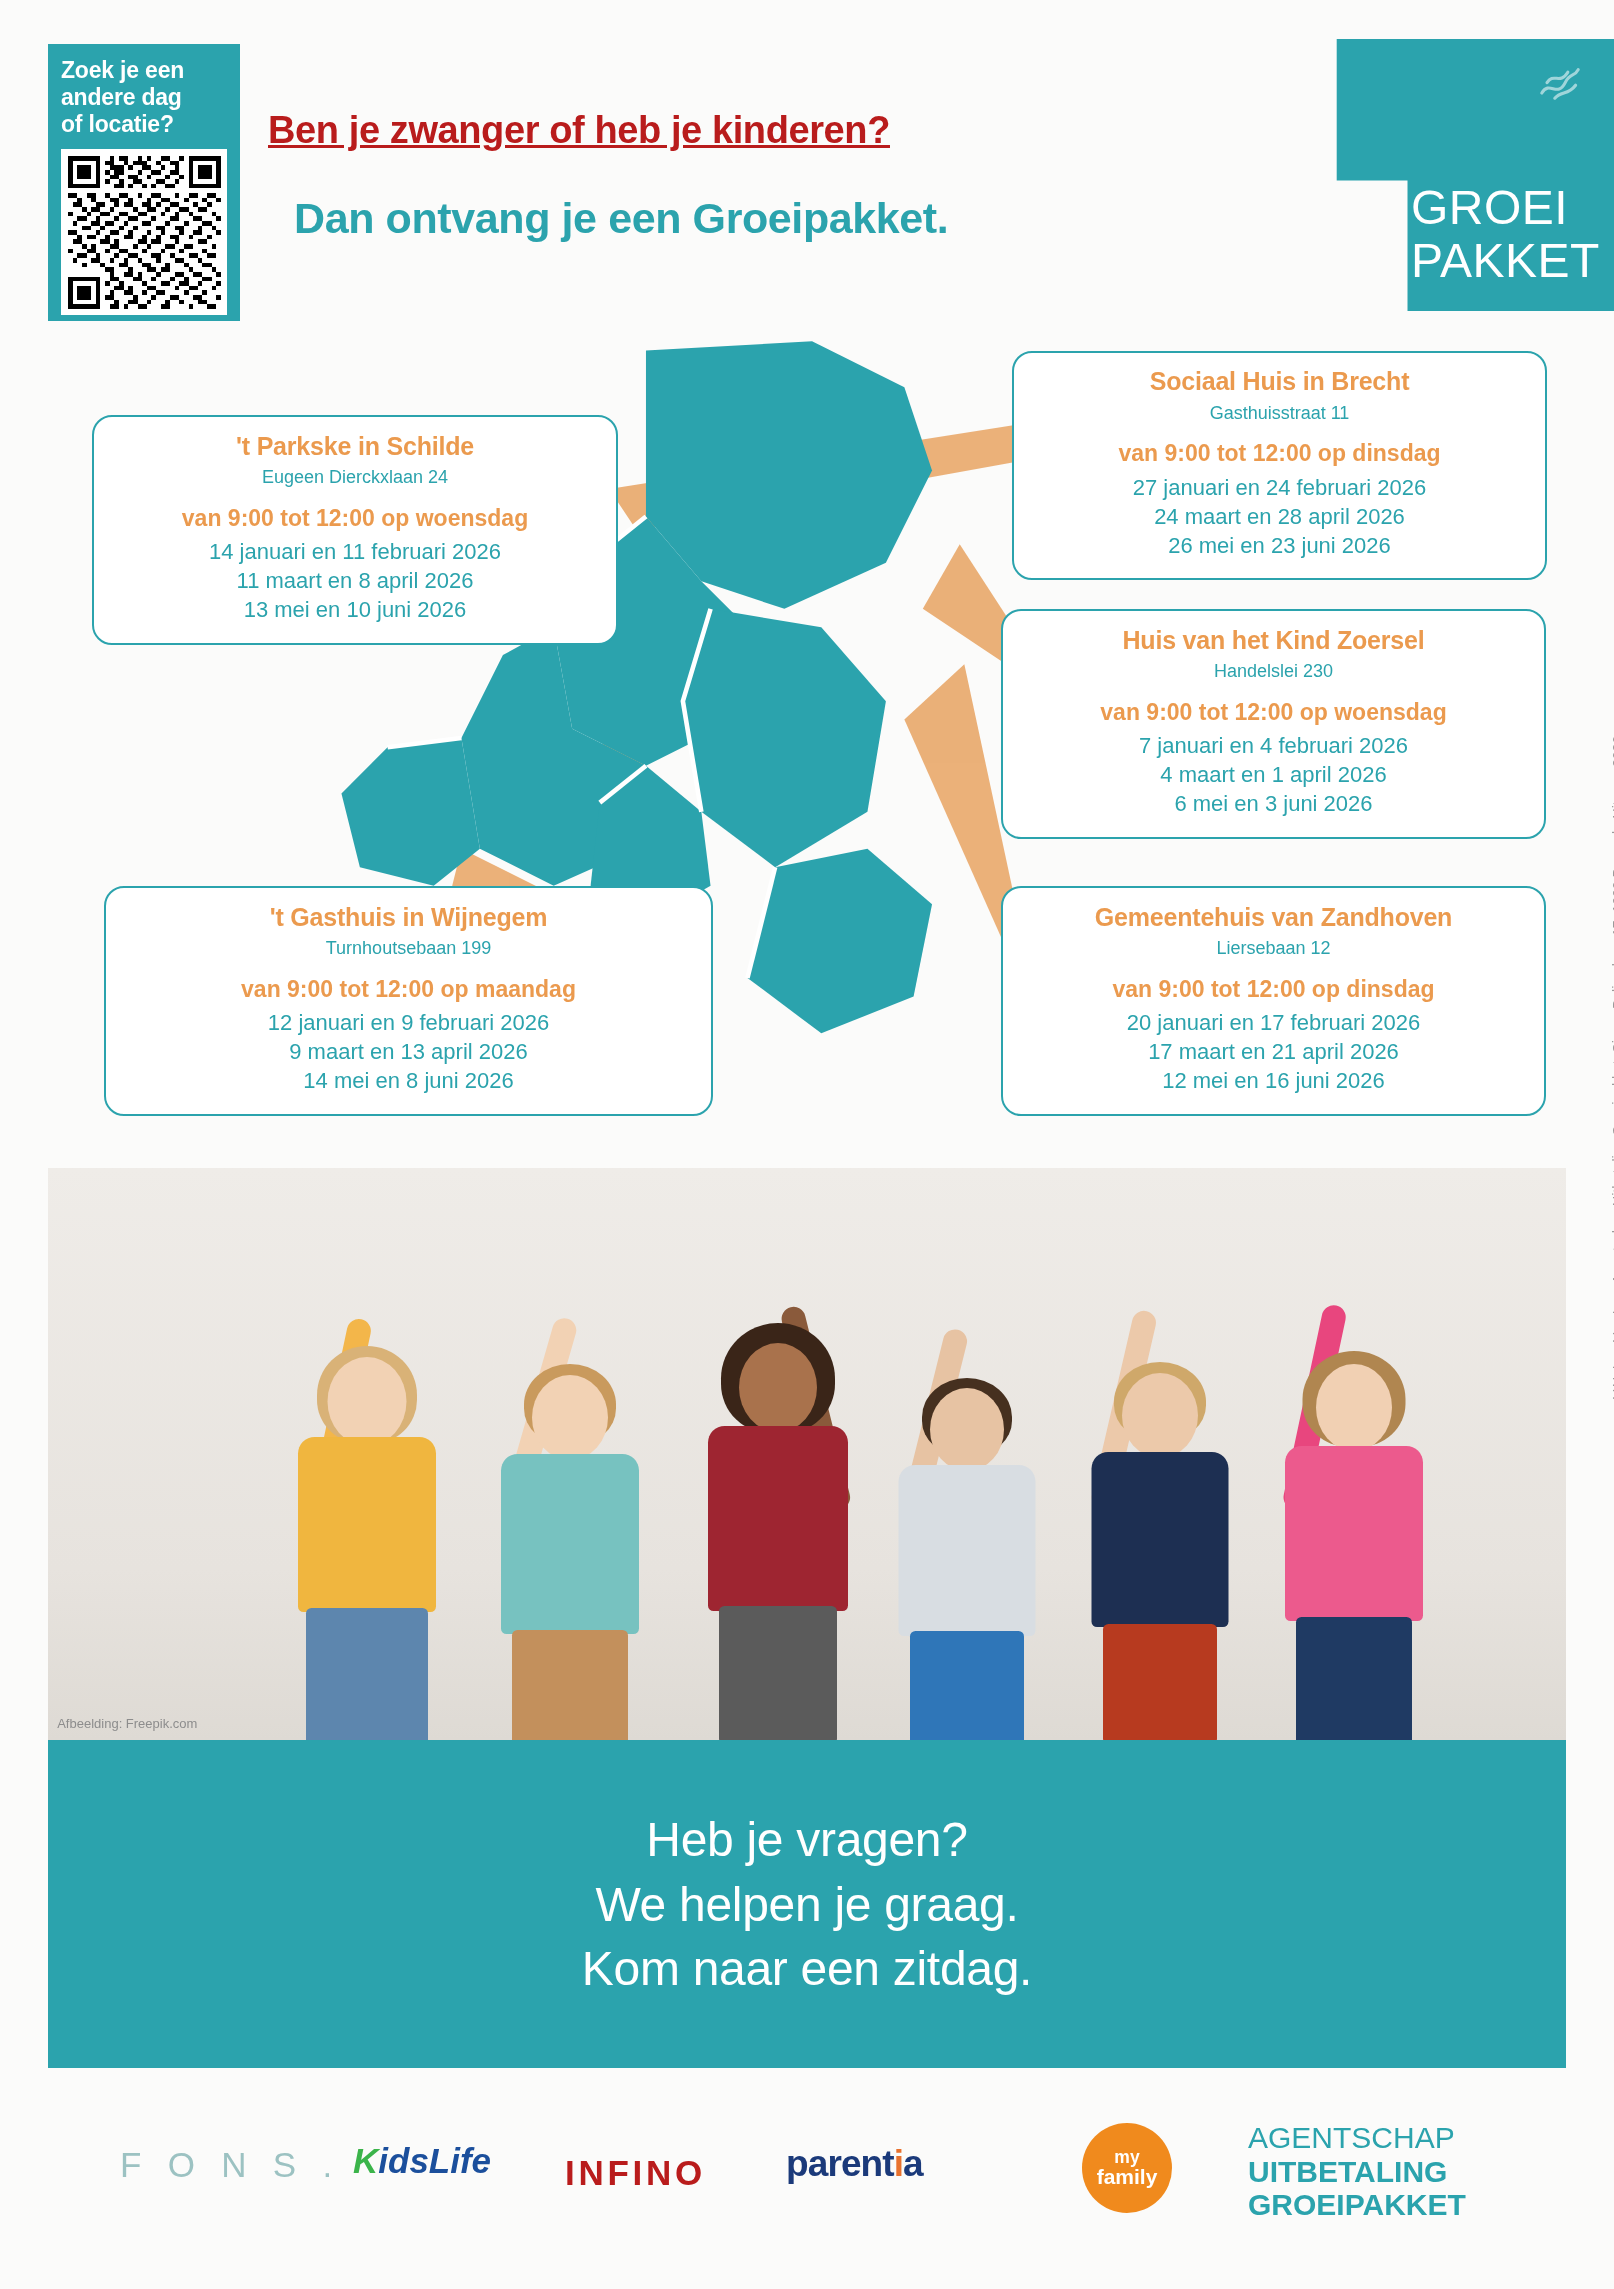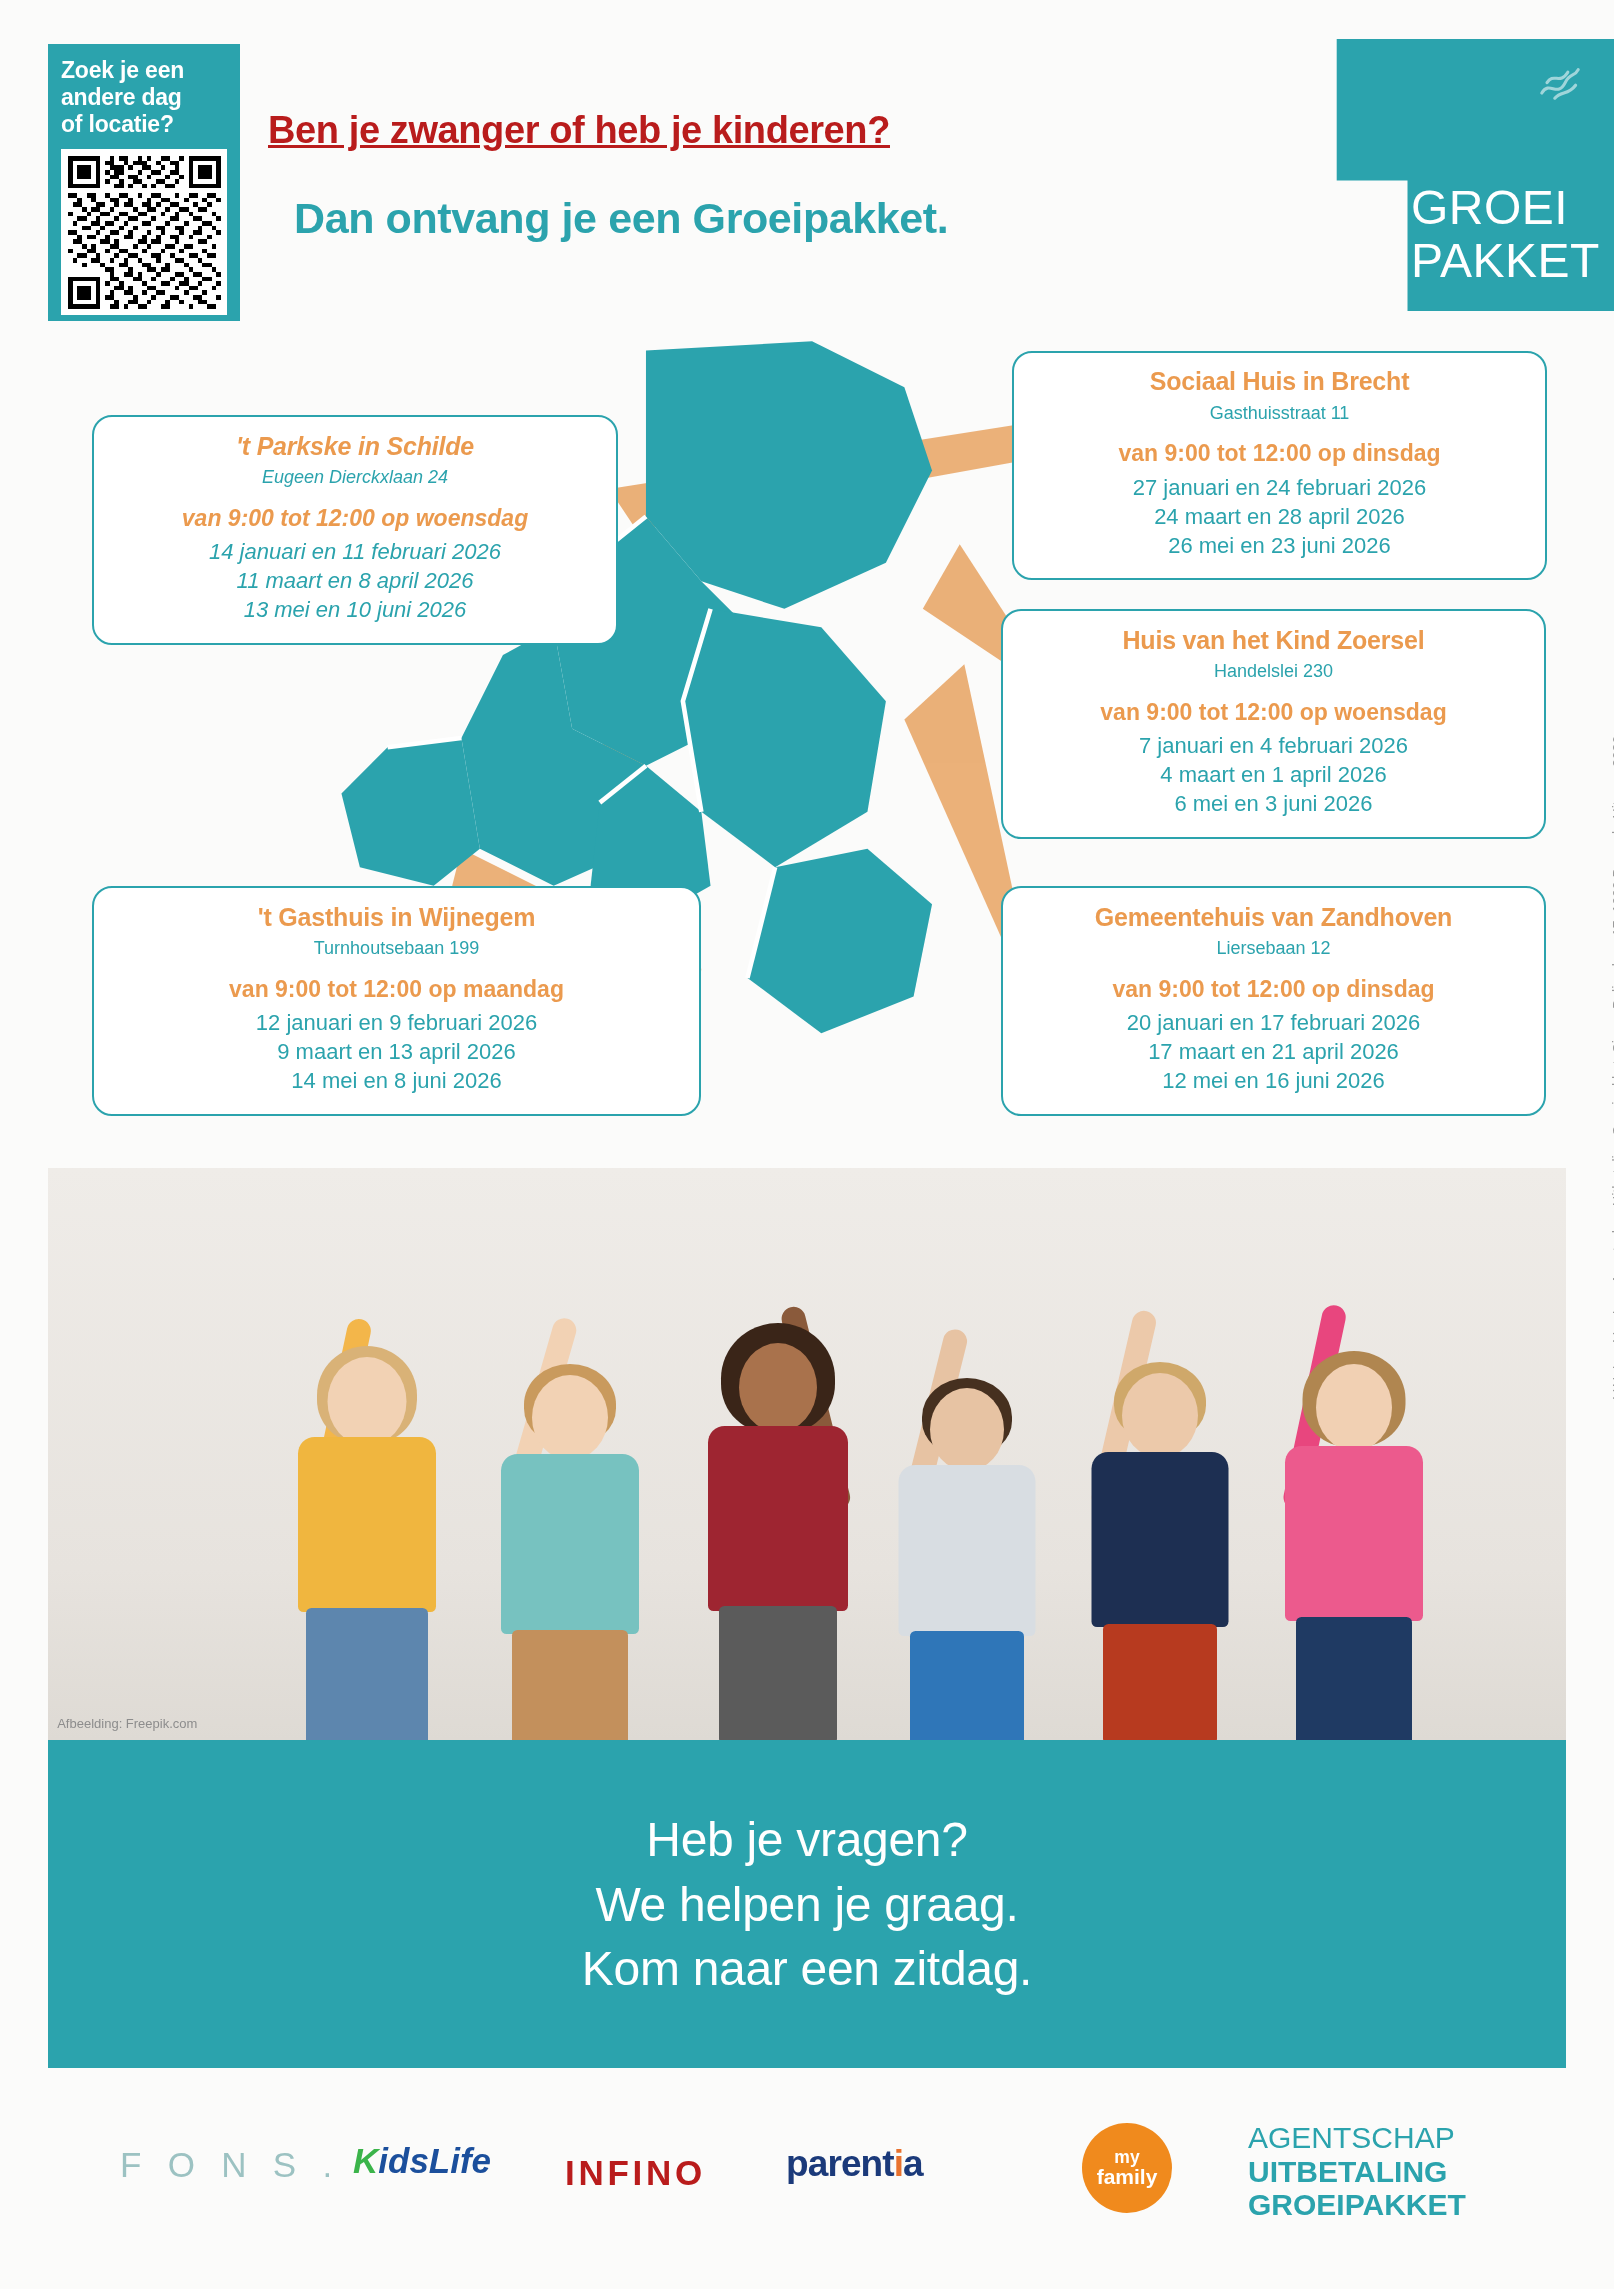--- a/index.html
+++ b/index.html
@@ -129,24 +129,24 @@
     margin-bottom: 5.5px;
     white-space: nowrap;
   }
   .card .date {
     color: #2ba3ad;
     font-size: 22px;
     line-height: 1.32;
     white-space: nowrap;
   }
 
-  #card-parkske   { left: 92px;  top: 83px;  width: 526px; font-style: italic; }
+  #card-parkske   { left: 92px;  top: 83px;  width: 526px; }
   #card-brecht    { left: 1012px; top: 18.5px;  width: 535px; }
   #card-zoersel   { left: 1001px; top: 277px; width: 545px; }
-  #card-wijnegem  { left: 92px;  top: 554px; width: 609px; }
+  #card-wijnegem  { left: 104px;  top: 554px; width: 609px; }
   #card-zandhoven { left: 1001px; top: 554px; width: 545px; }
 
   
   .photo {
     position: absolute;
     left: 48px; top: 1168px;
     width: 1518px; height: 572px;
     background: linear-gradient(180deg, #efece8 0%, #e7e3de 70%, #dedad4 100%);
     overflow: hidden;
   }

